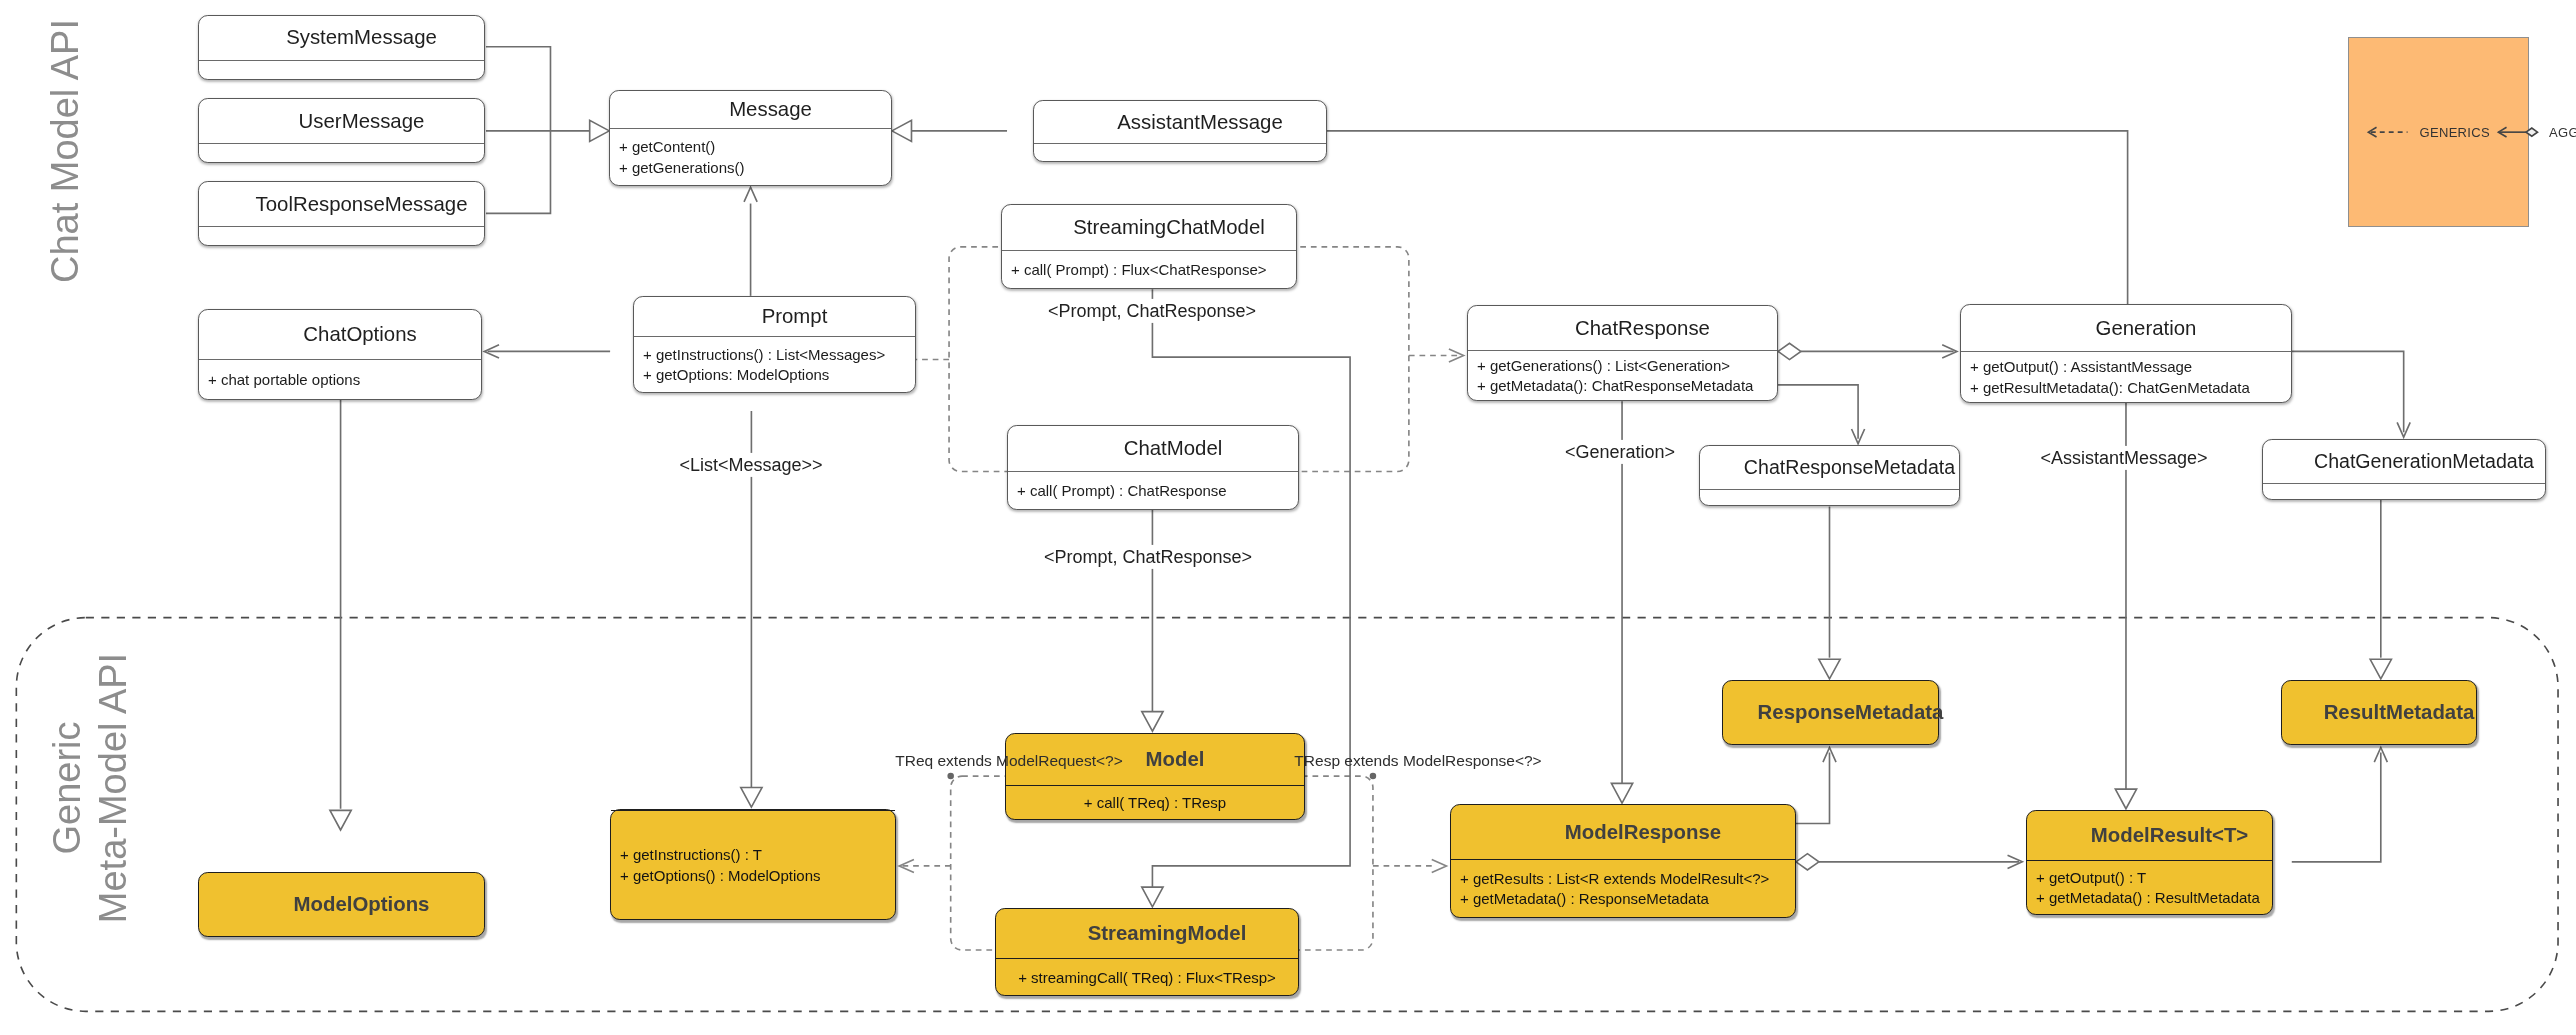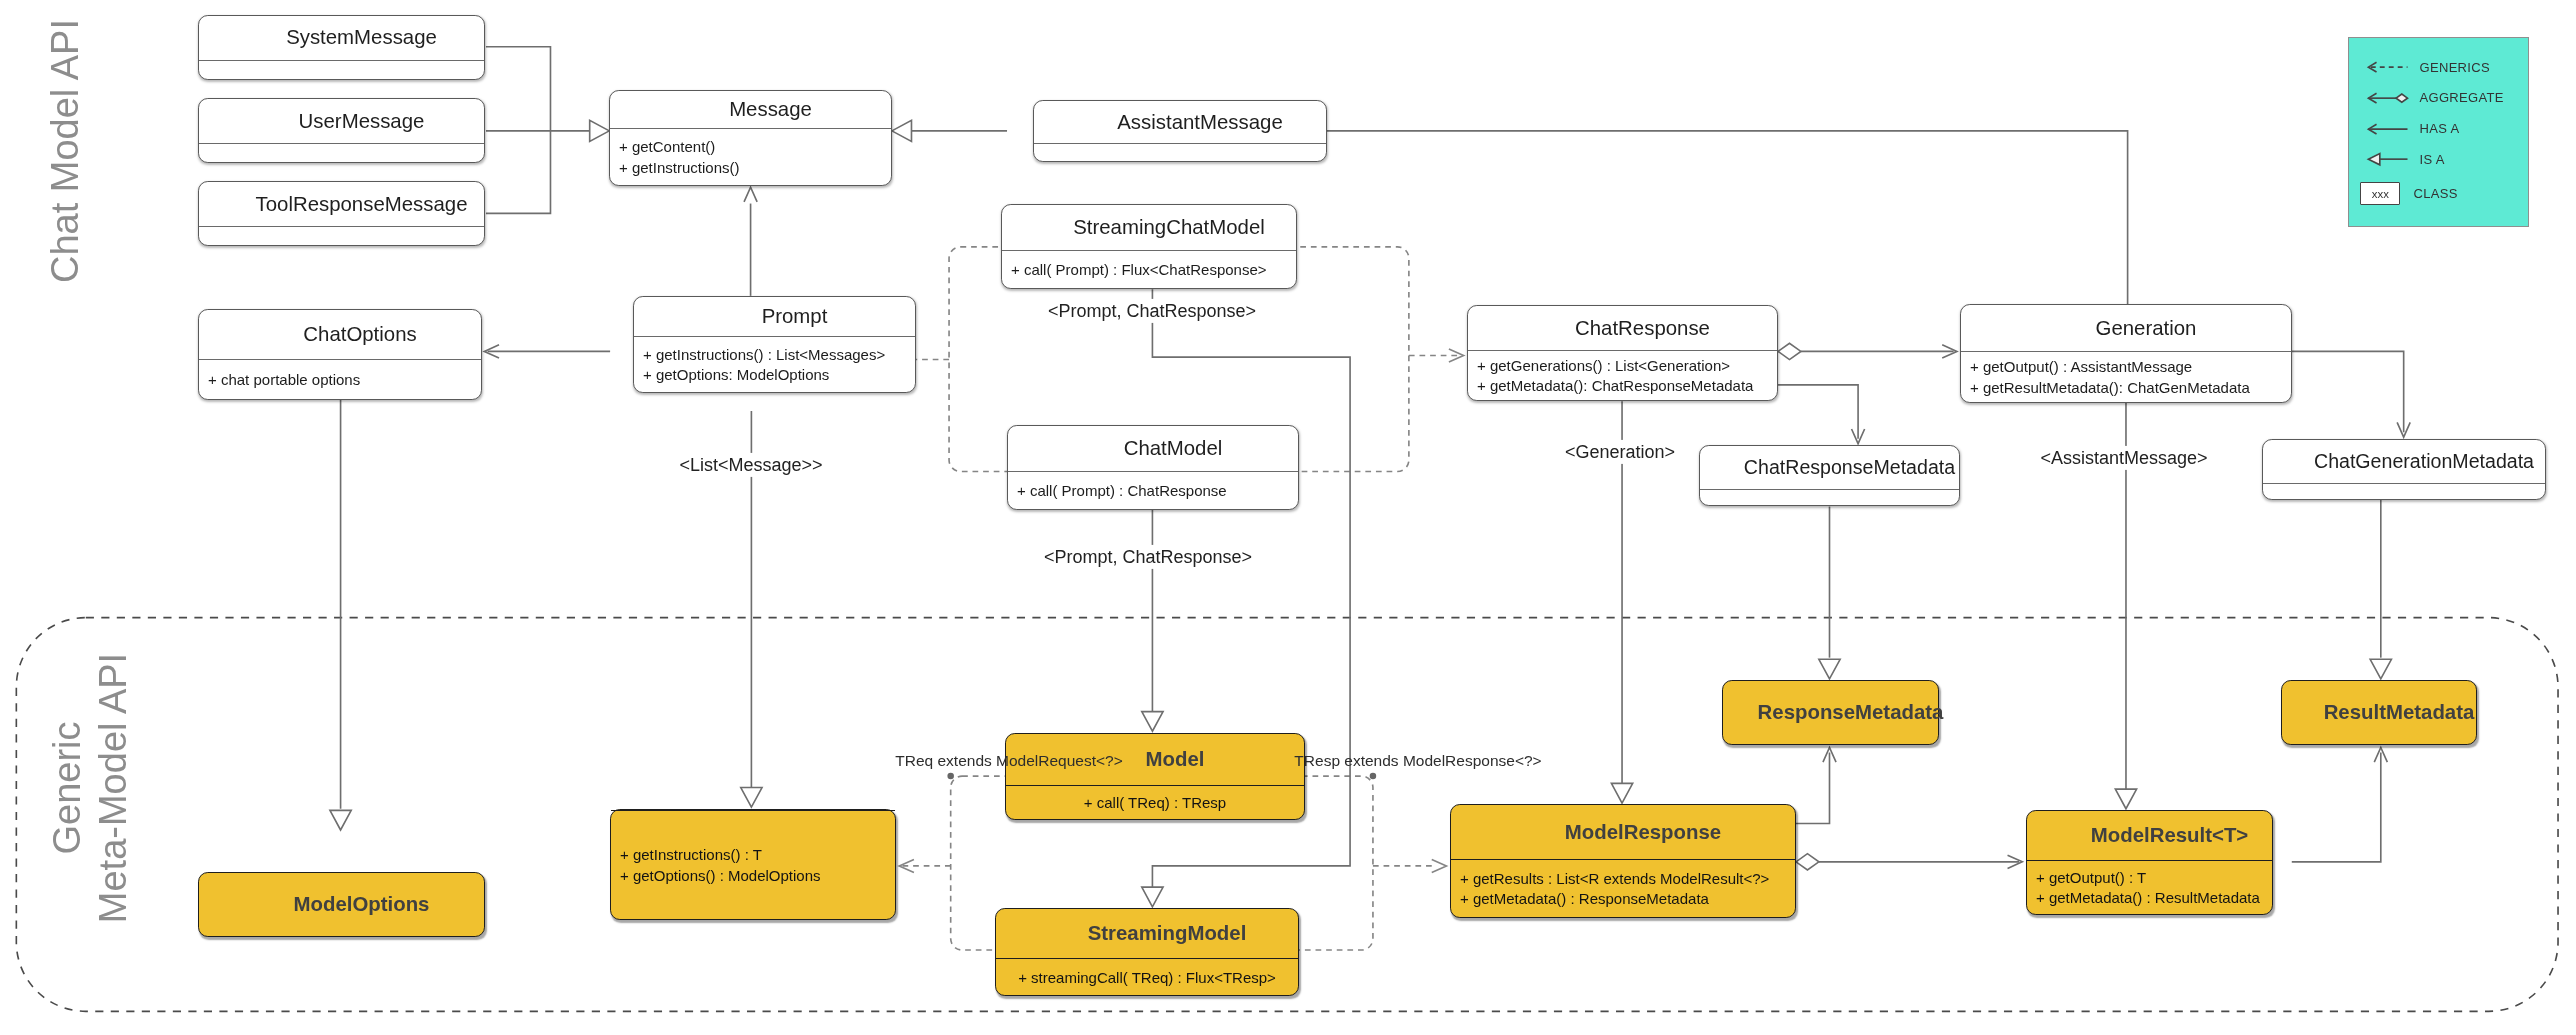--- a/index.html
+++ b/index.html
@@ -32,21 +32,21 @@
   .slabel{
     position:absolute;z-index:5;transform:translate(-50%,-50%);
     font-size:15.5px;color:#2d2d2d;white-space:nowrap;margin-left:48px;
   }
   .vlabel{
     position:absolute;z-index:2;transform:translate(-50%,-50%) rotate(-90deg);
     color:#8d8d8d;font-size:38px;white-space:nowrap;text-align:center;line-height:1.22;
   }
   #legend{
     position:absolute;z-index:4;left:2348px;top:37px;width:181px;height:190px;box-sizing:border-box;
-    background:#5eead4;border:1.6px solid #8f8f8f;display:flex;flex-direction:column;
+    background:#fdba74;border:1.6px solid #8f8f8f;display:flex;flex-direction:row;
     justify-content:space-evenly;padding:6.5px 0 6.5px 11.4px;
   }
   .lg-row{display:flex;align-items:center;gap:8.2px;}
   .lg-row .lbl{font-size:13px;color:#333;letter-spacing:0.3px;white-space:nowrap;}
   .mini-class{
     display:inline-flex;align-items:center;justify-content:center;width:38px;height:21px;
     background:#fff;border:1.2px solid #444;border-radius:1px;font-size:11.4px;color:#333;
   }
 </style>
 </head>
@@ -138,21 +138,21 @@
   </div>
   <div class="uml" style="left:198px;top:181px;width:287px;height:65px">
     <div class="t" style="height:44px">ToolResponseMessage</div>
     <div class="m"></div>
   </div>
 
   <div class="uml" style="left:609px;top:90px;width:283px;height:96px">
     <div class="t" style="height:37px">Message</div>
     <div class="m">
       <div class="row">+ getContent()</div>
-      <div class="row">+ getInstructions()</div>
+      <div class="row">+ getGenerations()</div>
     </div>
   </div>
 
   <div class="uml" style="left:1033px;top:100px;width:294px;height:62px">
     <div class="t" style="height:42px">AssistantMessage</div>
     <div class="m"></div>
   </div>
 
   <div class="uml" style="left:1001px;top:204px;width:296px;height:85px">
     <div class="t" style="height:45px">StreamingChatModel</div>

